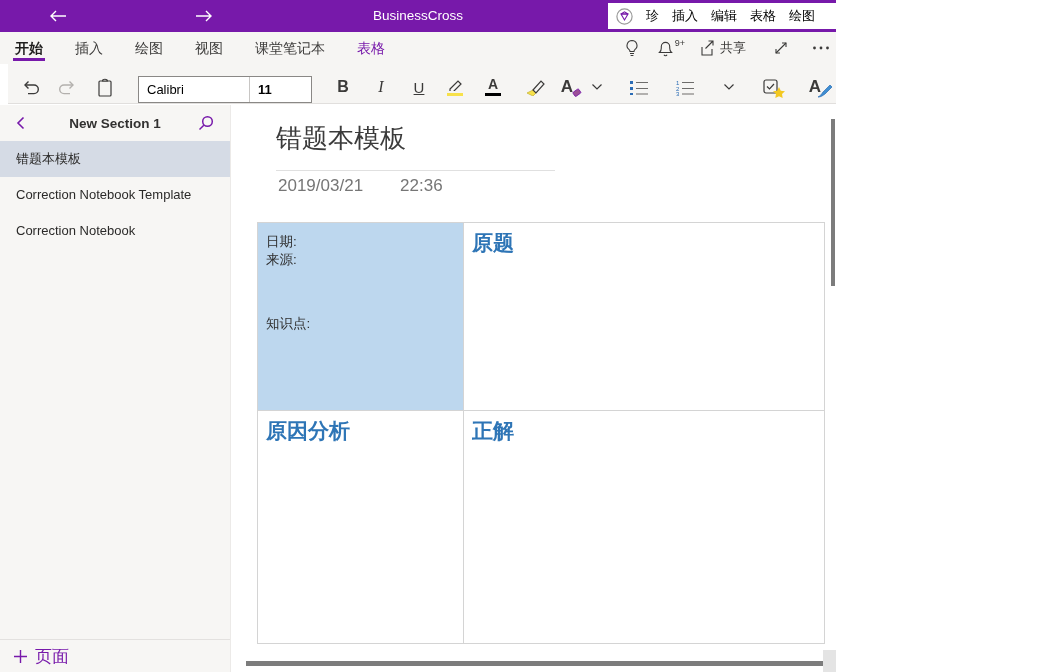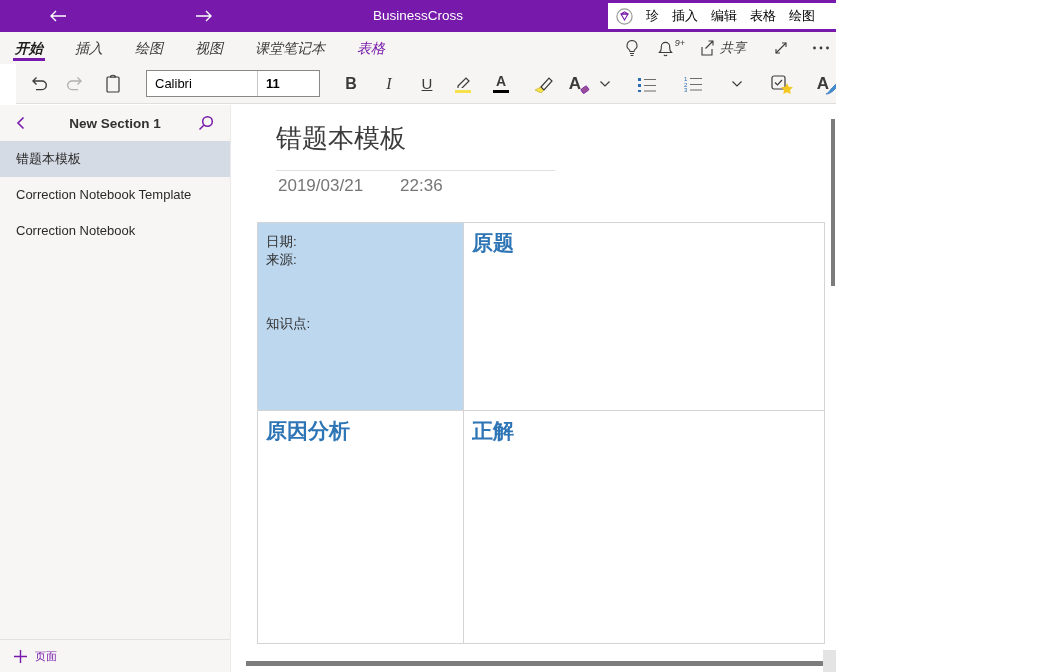--- a/index.html
+++ b/index.html
@@ -15,32 +15,32 @@
   .app-title { position:absolute; left:0; right:0; top:0; height:32px; line-height:32px; text-align:center; font-size:13.5px; color:#fff; }
   .ime-bar { position:absolute; left:608px; top:3px; width:242px; height:26px; background:#fff; color:#000; display:flex; align-items:center; padding:0 8px; gap:13px; font-size:13px; }
   .ime-bar .gem { display:flex; align-items:center; }
   .win-divider { position:absolute; left:884px; top:7px; width:1px; height:18px; background:rgba(255,255,255,.75); }
   .win-btn { position:absolute; top:0; width:46px; height:32px; display:flex; align-items:center; justify-content:center; }
   .win-min { left:908px; } .win-max { left:954px; } .win-close { left:1000px; }
   .min-glyph { width:11px; height:1px; background:#fff; }
   .max-glyph { width:10px; height:10px; border:1px solid #fff; }
 
   
-  .tabs-row { position:absolute; top:32px; left:0; right:0; height:32px; background:#f6f5f3;font-style:italic; }
+  .tabs-row { position:absolute; top:32px; left:0; right:0; height:32px; background:#f6f5f3; }
   .tabs { position:absolute; left:15px; top:0; height:32px; display:flex; gap:32px; align-items:center; }
   .tab { position:relative; font-size:14px; color:#3b3a39; height:32px; line-height:32px; cursor:default; }
   .tab.active { font-weight:bold; color:#201f1e; }
   .tab.active::after { content:""; position:absolute; left:-2px; right:-2px; bottom:3px; height:3px; background:#7719aa; }
   .tab.contextual { color:#7719aa; }
   .tabs-right { position:absolute; right:6px; top:0; height:32px; display:flex; align-items:center; gap:17px; }
   .ricon { position:relative; display:flex; align-items:center; gap:4px; color:#3b3a39; font-size:13px; }
   .badge { position:absolute; top:-1px; right:-11px; font-size:9px; color:#3b3a39; }
 
   
-  .toolbar { position:absolute; top:64px; left:16px; right:0; height:40px; background:#f6f5f3; border-bottom:1px solid #e1dfdd; display:flex; align-items:center; }
+  .toolbar { position:absolute; top:64px; left:8px; right:0; height:40px; background:#f6f5f3; border-bottom:1px solid #e1dfdd; display:flex; align-items:flex-end; }
   .tbtn { height:32px; min-width:26px; display:flex; flex-direction:column; align-items:center; justify-content:center; color:#3b3a39; }
   .tsep { width:1px; height:24px; background:#d2d0ce; }
   .fontbox { display:flex; height:27px; border:1px solid #8a8886; background:#fff; }
   .fontbox input { border:none; outline:none; font-size:13px; font-family:"Liberation Sans",sans-serif; background:transparent; height:100%; padding:0 8px; }
   .font-name { width:110px; }
   .font-size { width:62px; border-left:1px solid #c8c6c4 !important;font-weight:bold; }
   .bld { font-weight:bold; font-size:16px; }
   .ita { font-style:italic; font-family:"Liberation Serif",serif; font-size:16px; }
   .und { text-decoration:underline; font-size:15px; }
   .color-a { font-size:14px; font-weight:bold; line-height:13px; }
@@ -50,21 +50,21 @@
   
   .main { position:absolute; top:105px; left:0; right:0; bottom:0; }
   .sidebar { position:absolute; left:0; top:0; bottom:0; width:230px; background:#f7f6f4; }
   .sb-header { position:relative; height:36px; display:flex; align-items:center; }
   .sb-back { position:absolute; left:8px; top:0; height:36px; width:24px; display:flex; align-items:center; justify-content:center; }
   .sb-title { flex:1; text-align:center; font-size:13.5px; font-weight:bold; color:#323130; }
   .sb-search { position:absolute; right:12px; top:0; height:36px; width:24px; display:flex; align-items:center; justify-content:center; }
   .page-list { list-style:none; }
   .page-item { height:36px; line-height:36px; padding-left:16px; font-size:13px; color:#2b2a29; cursor:default; white-space:nowrap; }
   .page-item.selected { background:#d5dbe5; }
-  .sb-footer { position:absolute; left:0; right:0; bottom:0; height:33px; border-top:1px solid #e3e1df; display:flex; align-items:center; gap:8px; padding-left:14px; color:#7719aa; font-size:11px; }
+  .sb-footer { position:absolute; left:0; right:0; bottom:0; height:33px; border-top:1px solid #e3e1df; display:flex; align-items:center; gap:8px; padding-left:14px; color:#7719aa; font-size:17px; }
 
   .content { position:absolute; left:230px; top:0; right:0; bottom:0; background:#fff; border-left:1px solid #eceae8; }
   .page-title { position:absolute; left:45px; top:16px; font-size:26px; font-weight:400; color:#3b3b3b; }
   .title-rule { position:absolute; left:45px; top:65px; width:279px; height:1px; background:#e0e0e0; }
   .meta { position:absolute; left:47px; top:71px; display:flex; gap:37px; font-size:17px; color:#767676; }
 
   .note-table { position:absolute; left:26px; top:117px; width:567px; border-collapse:collapse; table-layout:fixed; }
   .note-table td { border:1px solid #d4d4d4; vertical-align:top; padding:6px 8px; }
   .col-a { width:206px; } .col-b { width:361px; }
   .row-1 td { height:188px; } .row-2 td { height:233px; }

